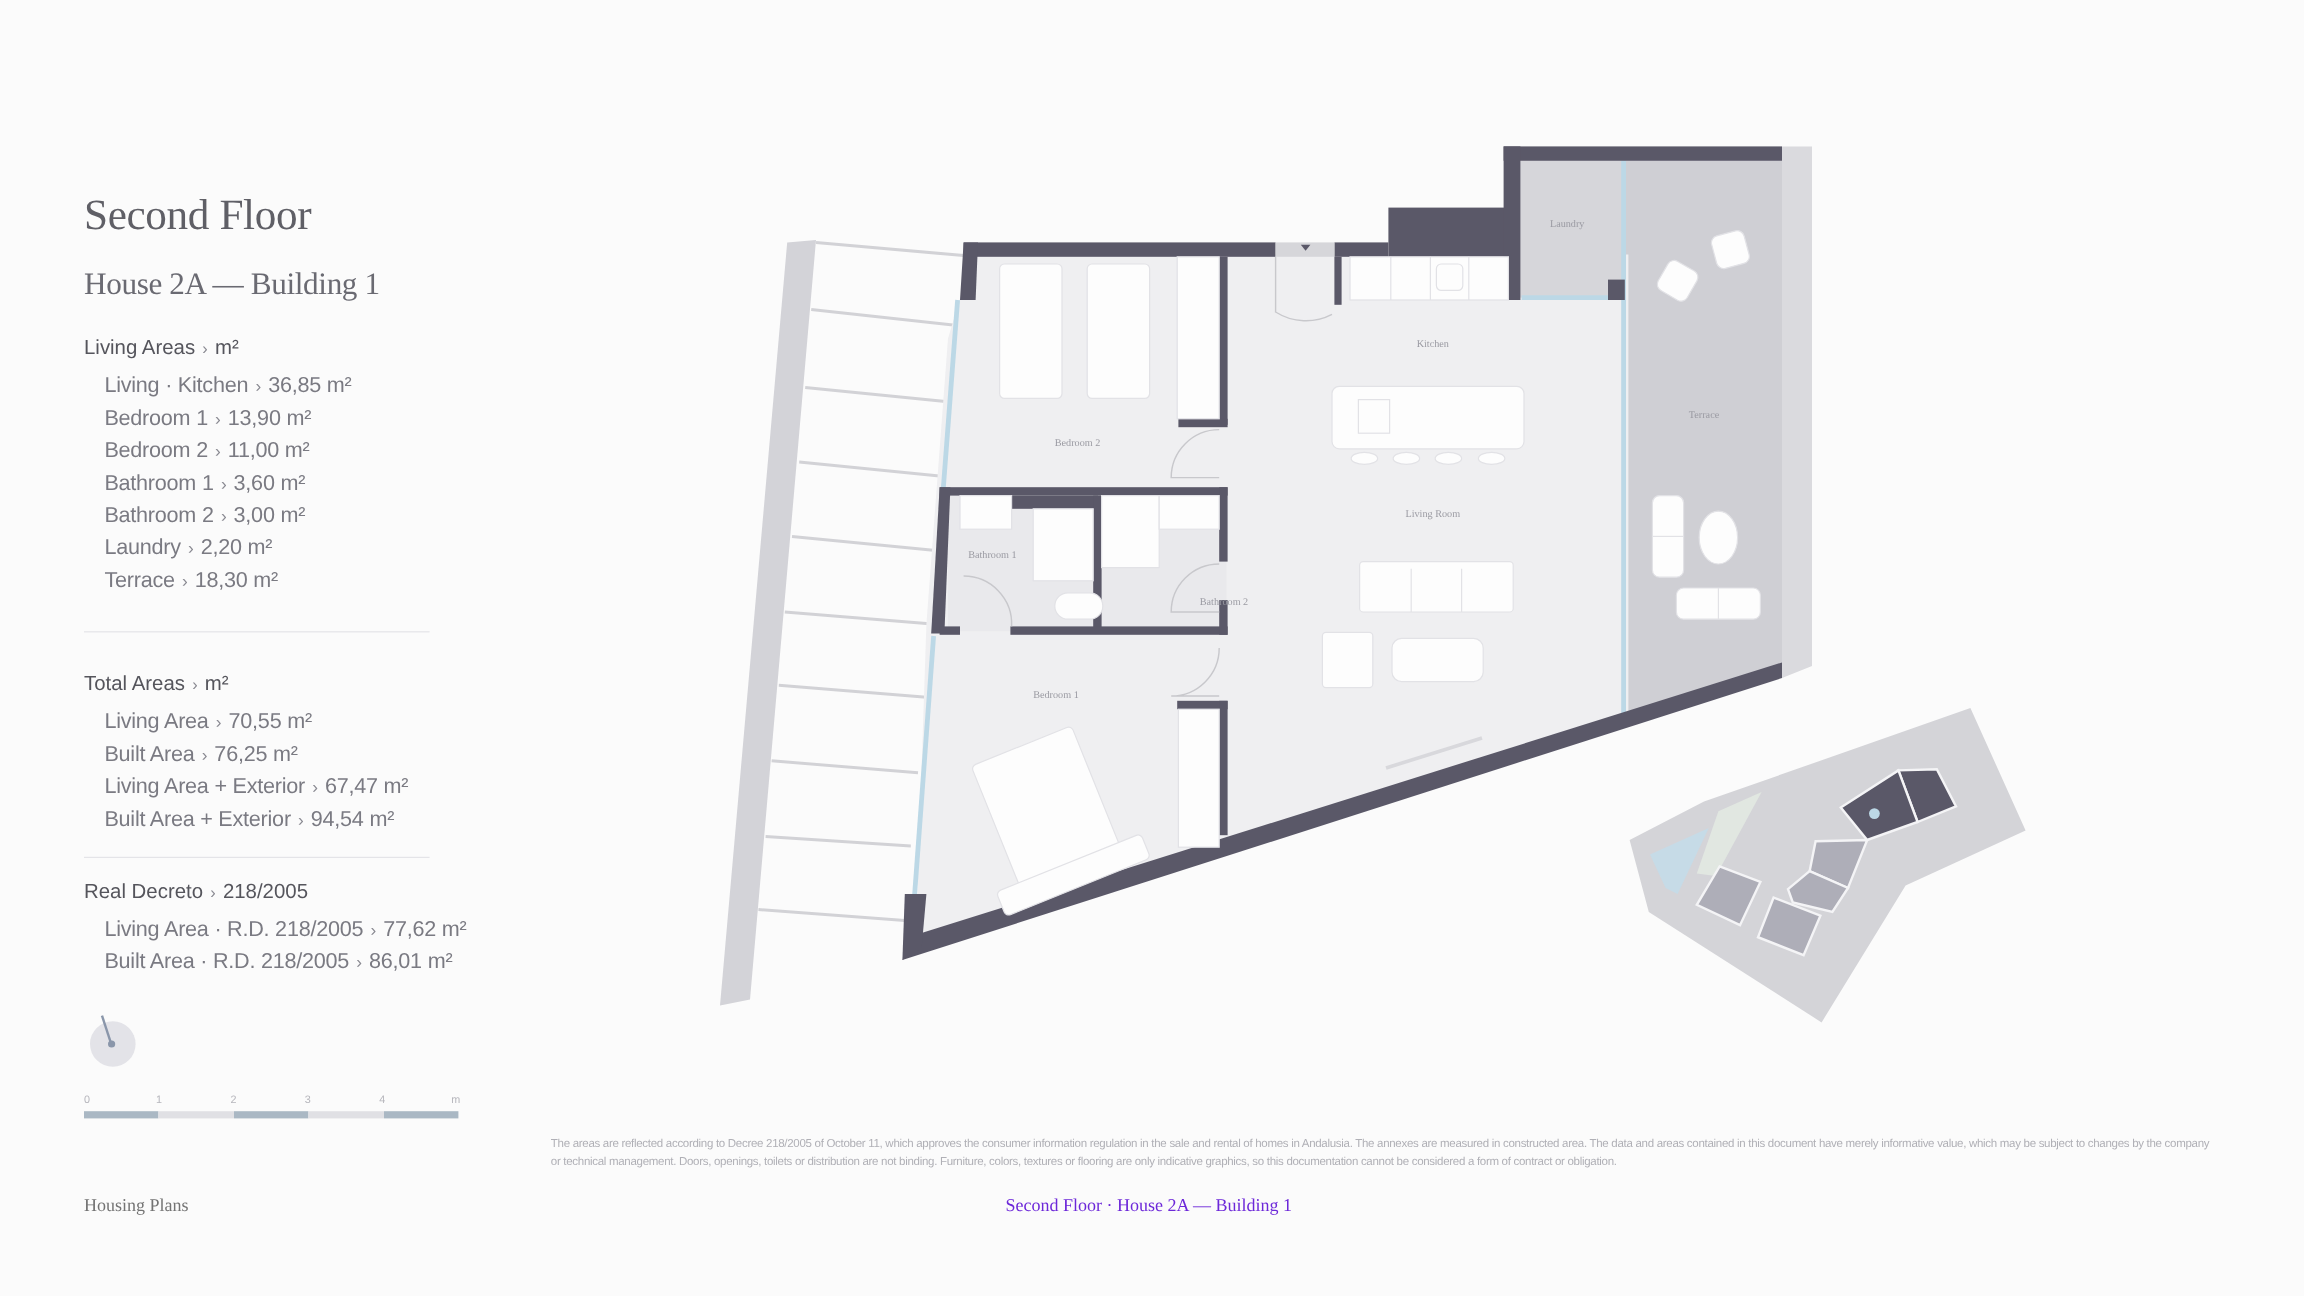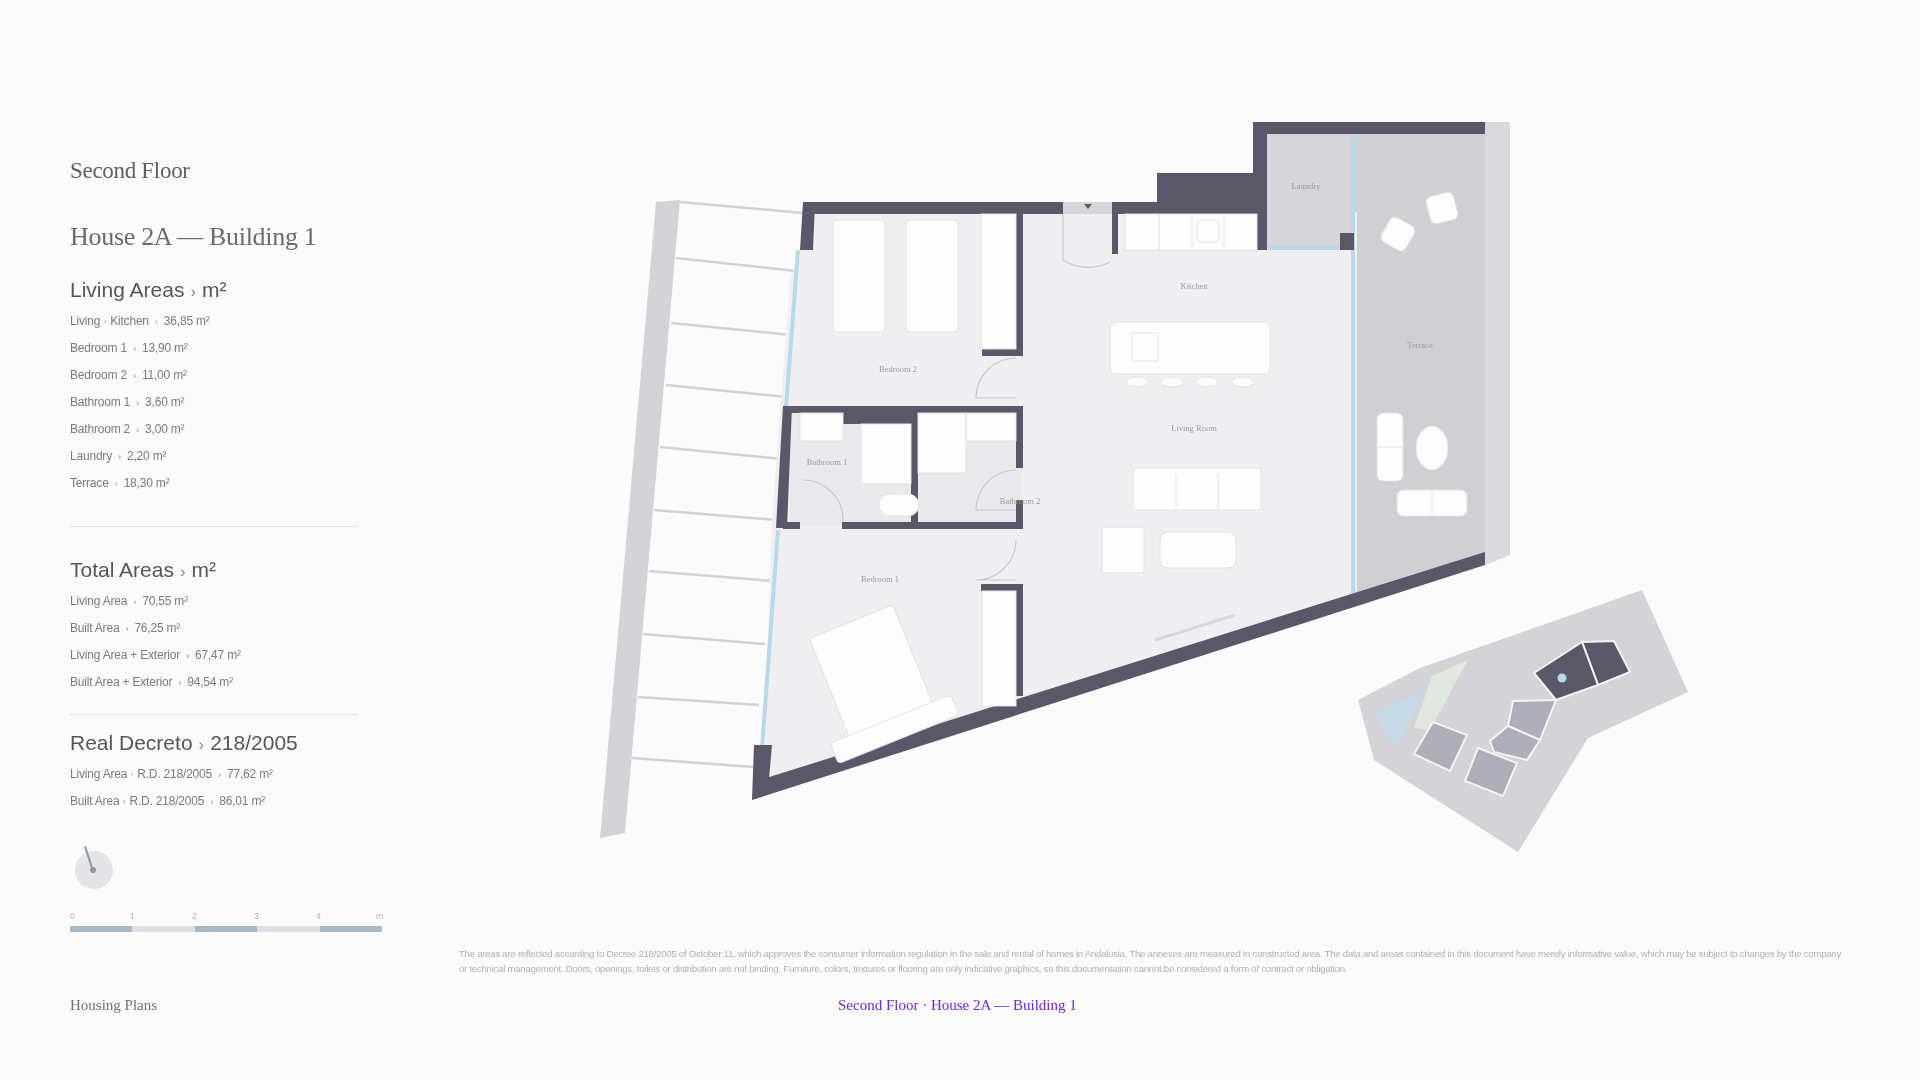--- a/index.html
+++ b/index.html
@@ -5,26 +5,26 @@
   html, body { margin: 0; padding: 0; }
   body {
     width: 1920px; height: 1080px; overflow: hidden;
     background: #fbfbfb; position: relative;
     font-family: "Liberation Sans", sans-serif; color: #5a5a62;
   }
   .serif { font-family: "Liberation Serif", "DejaVu Serif", serif; }
 
   
   #panel { position: absolute; left: 70px; top: 0; width: 300px; }
-  .title { position: absolute; left: 0; top: 158px; font-size: 23px; color: #5f5f66; white-space: nowrap; letter-spacing: -0.3px; }
+  .title { position: absolute; left: 0; top: 158px; font-size: 36px; color: #5f5f66; white-space: nowrap; letter-spacing: -0.3px; }
   .subtitle { position: absolute; left: 0; top: 222px; font-size: 26px; color: #6a6a72; white-space: nowrap; letter-spacing: -0.3px; }
   .section { position: absolute; left: 0; width: 290px; }
-  .sec-head { font-size: 21px; color: #55555c; white-space: nowrap; height: 24px; line-height: 24px; }
+  .sec-head { font-size: 17px; color: #55555c; white-space: nowrap; height: 24px; line-height: 24px; }
   .sec-head .sep, .item .sep { color: #8a8a92; margin: 0 6px; font-size: 0.8em; }
-  .item { font-size: 12px; color: #7a7a82; white-space: nowrap; height: 27px; line-height: 27px; letter-spacing: -0.2px; }
+  .item { font-size: 18px; color: #7a7a82; white-space: nowrap; height: 27px; line-height: 27px; letter-spacing: -0.2px; margin-left: 17px; }
   .divider { position: absolute; left: 0; width: 288px; height: 1px; background: #e4e4e8; }
 
   
   .compass { position: absolute; left: 75px; top: 851px; width: 38px; height: 38px; border-radius: 50%; background: #e3e3e8; }
   .compass-needle { position: absolute; left: 17px; top: -6px; width: 2px; height: 26px; background: #8a96aa; transform-origin: 1px 26px; transform: rotate(-18deg); }
   .compass-dot { position: absolute; left: 15px; top: 16px; width: 6px; height: 6px; border-radius: 50%; background: #8a96aa; }
   .scale-labels { position: absolute; left: 70px; top: 911px; width: 312px; height: 14px; }
   .scale-labels span { position: absolute; font-size: 9px; color: #b6b6bc; }
   .scale-bar { position: absolute; left: 70px; top: 926px; width: 312px; height: 6px; display: flex; }
   .scale-seg { flex: 1; height: 6px; }

